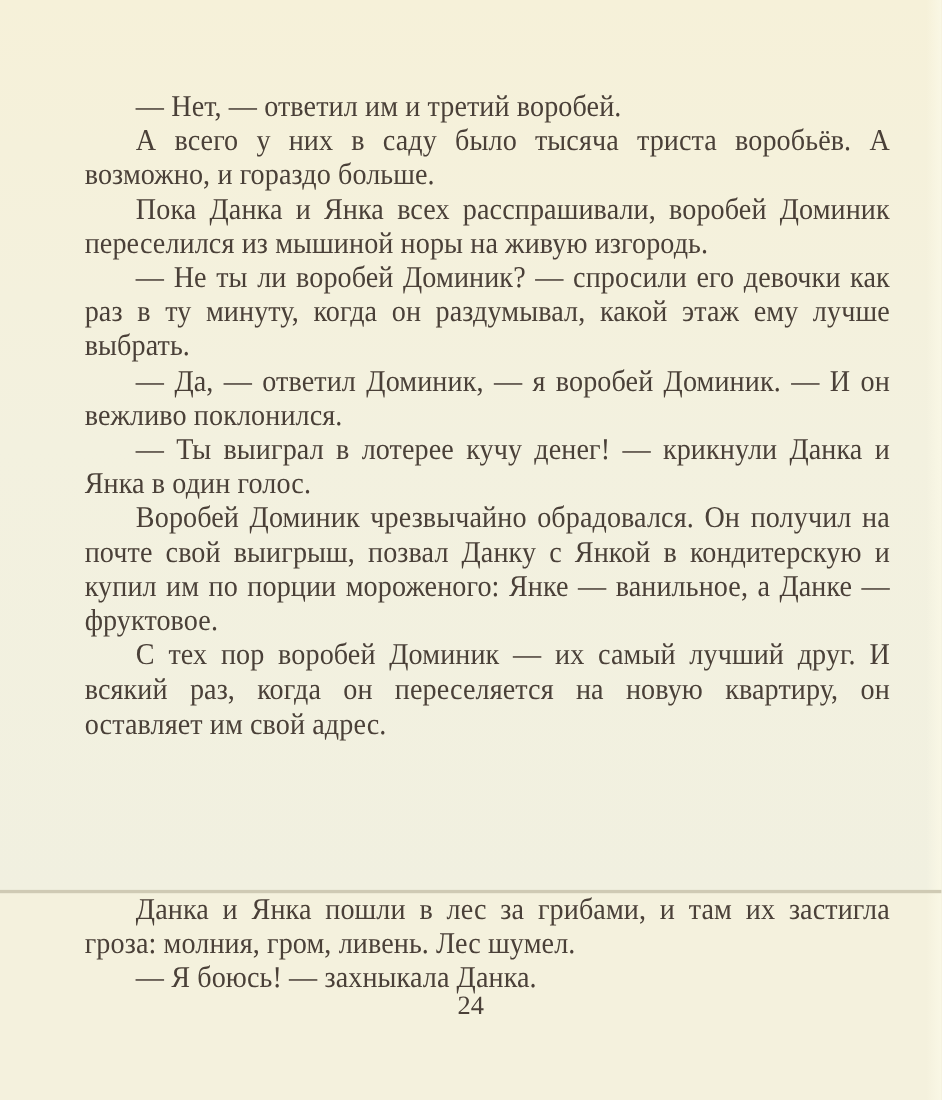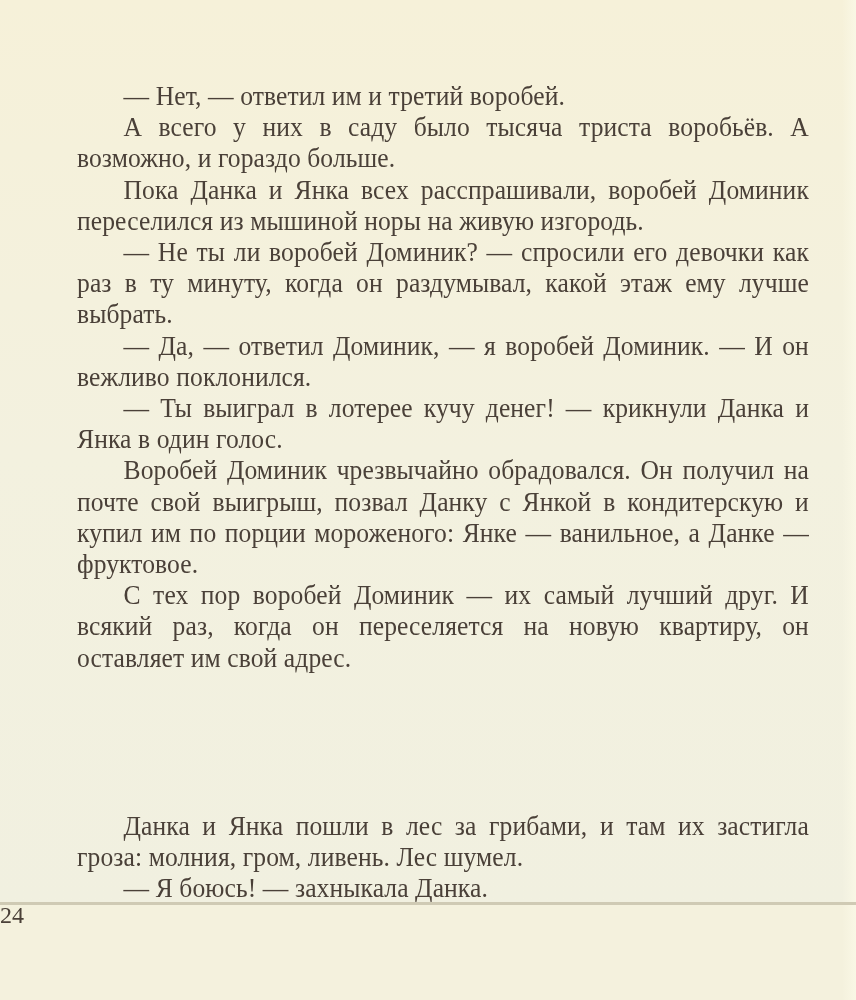--- a/index.html
+++ b/index.html
@@ -11,21 +11,21 @@
     height: 1000px;
     background: #f4f1dd;
     overflow: hidden;
     position: relative;
     font-family: "Liberation Serif", "DejaVu Serif", serif;
     color: #4a4038;
   }
   .page {
     position: absolute;
     left: 0; top: 0;
-    width: 856px; height: 905px;
+    width: 856px; height: 812px;
     background: linear-gradient(180deg, #f6f1d9 0%, #f3f1df 50%, #f1f0e0 100%);
   }
   .right-edge {
     position: absolute;
     right: 0; top: 0;
     width: 14px; height: 1000px;
     background: linear-gradient(90deg, rgba(0,0,0,0) 0%, rgba(250,248,230,0.9) 100%);
   }
   .bottom-edge {
     position: absolute;
@@ -64,21 +64,21 @@
     font-weight: bold;
     font-size: 30px;
     letter-spacing: 2px;
     color: #4a4038;
   }
   .page-number {
     position: absolute;
     top: 902px;
     left: 0;
     width: 856px;
-    text-align: left;
+    text-align: center;
     font-size: 24px;
     color: #4a4038;
   }
 </style>
 </head>
 <body>
 
 <div class="page">
 
   <div class="text-block" id="block1">

